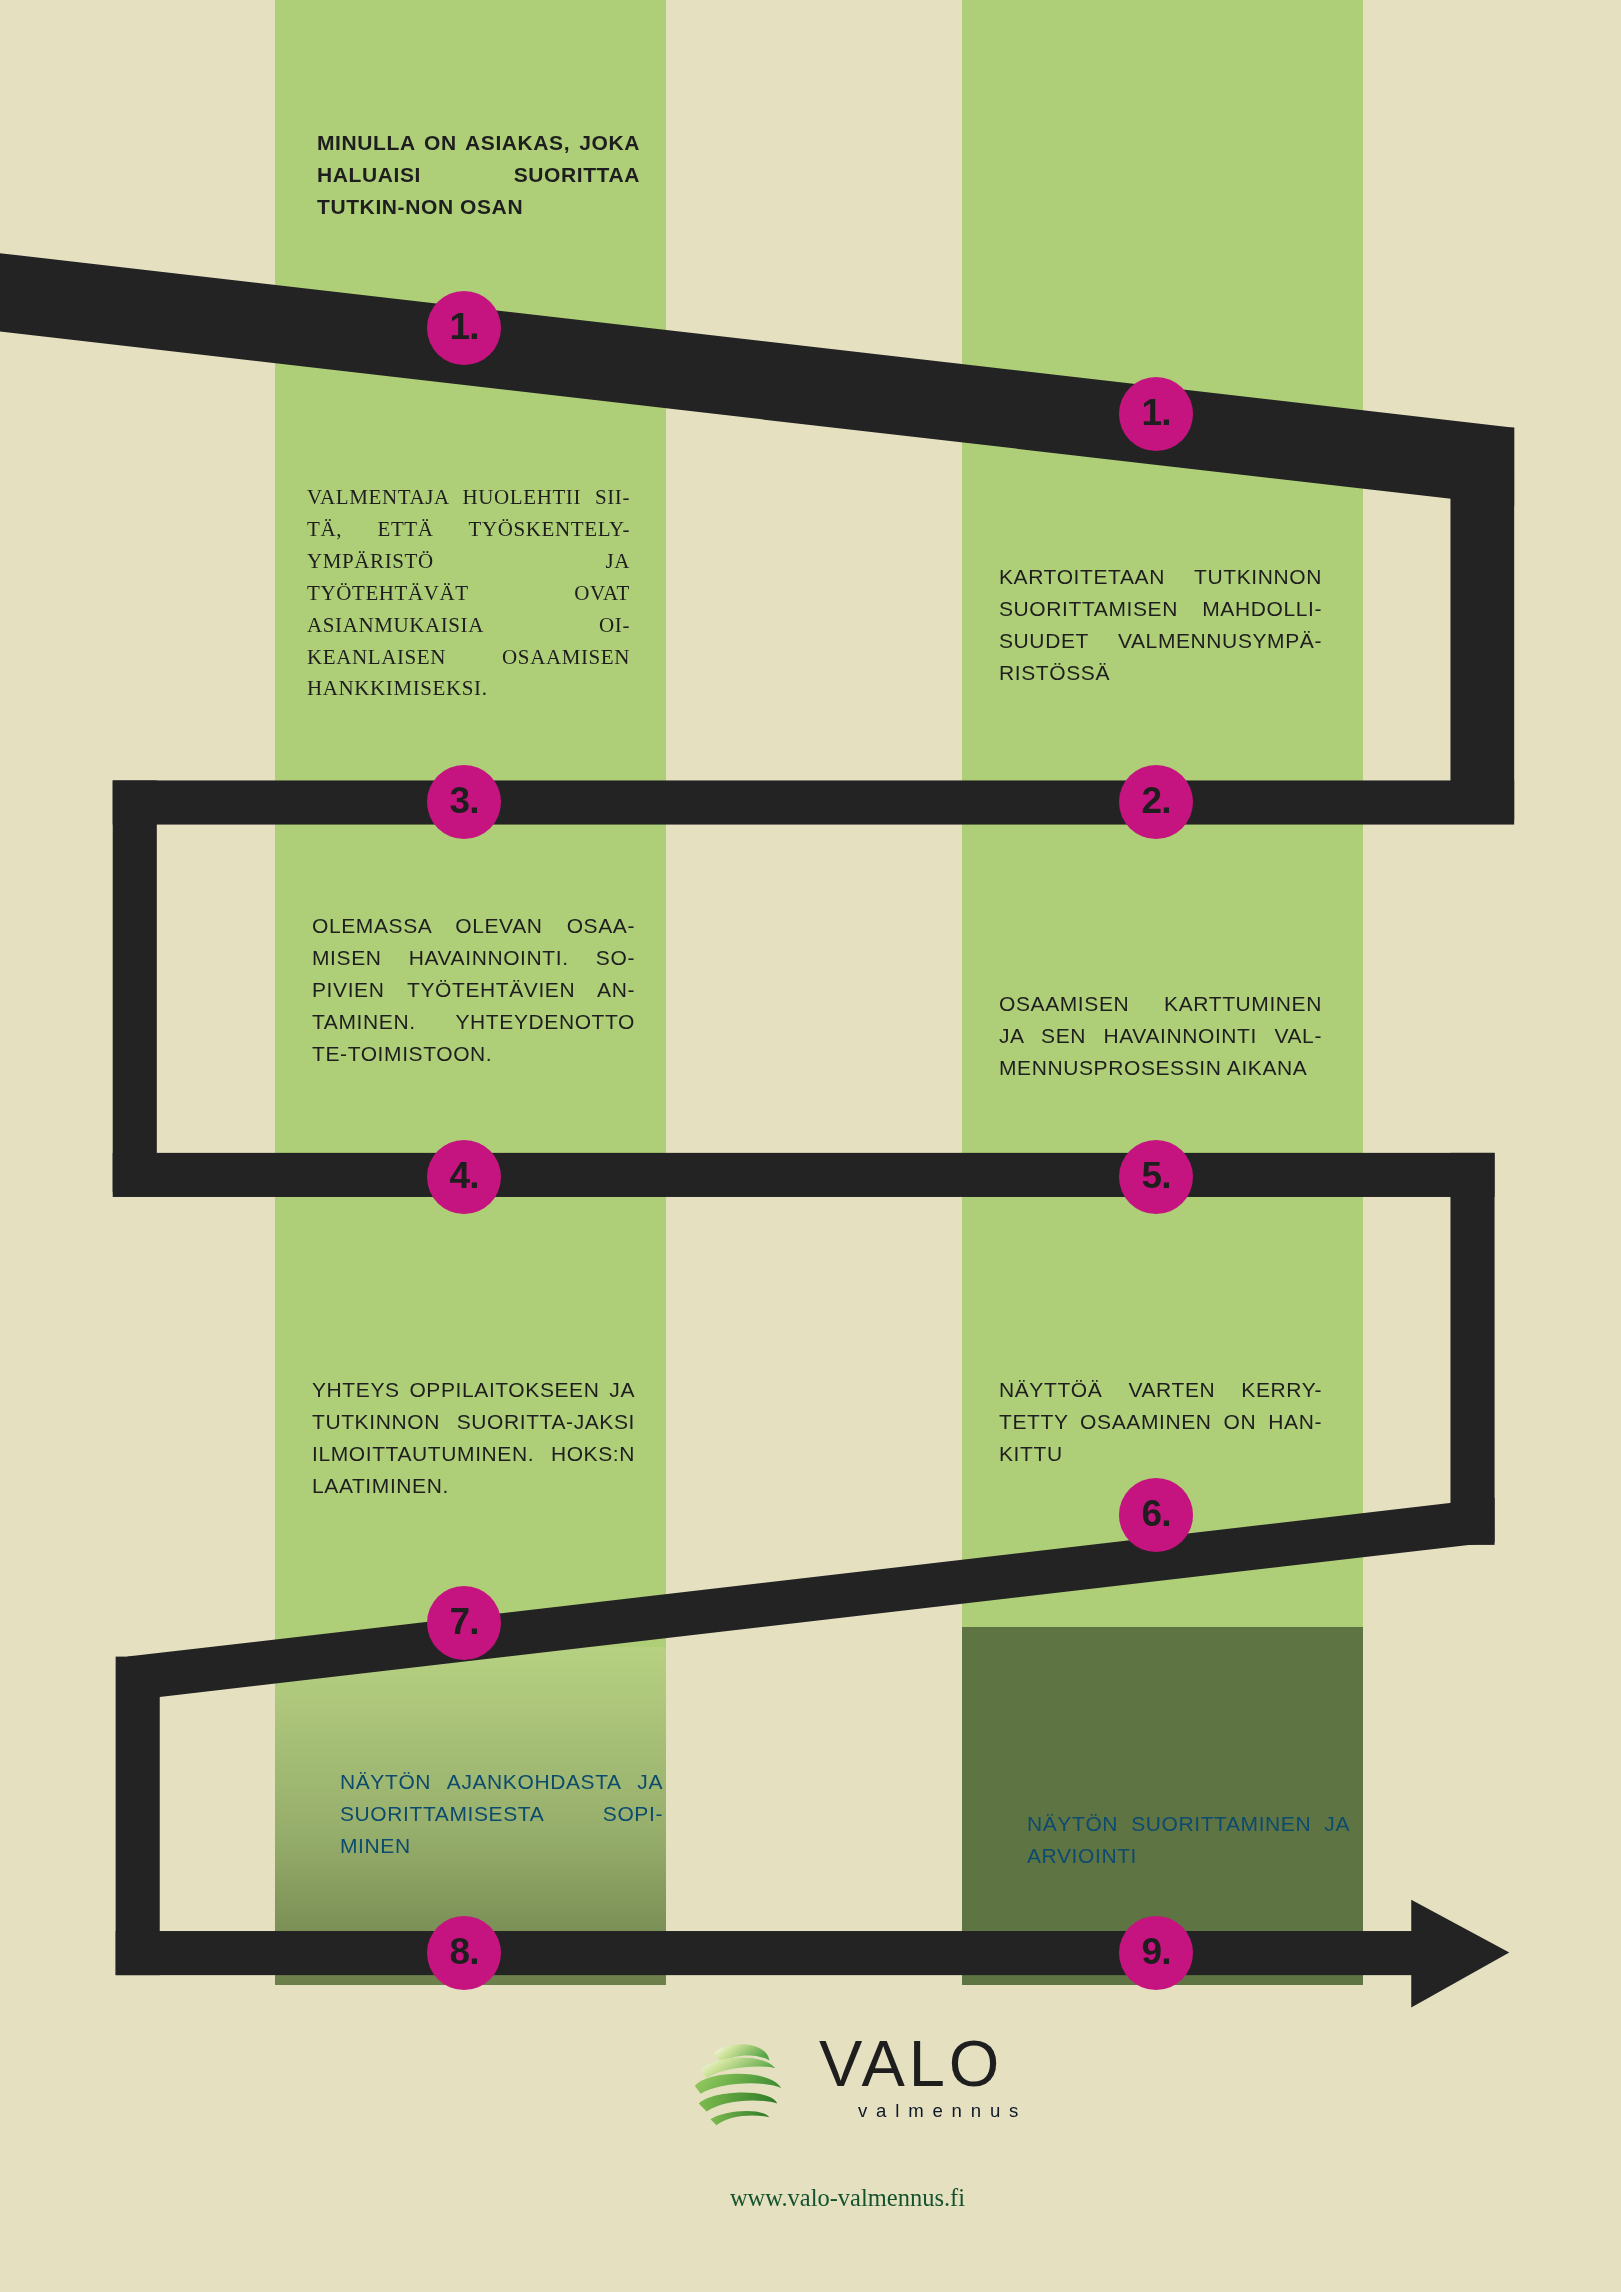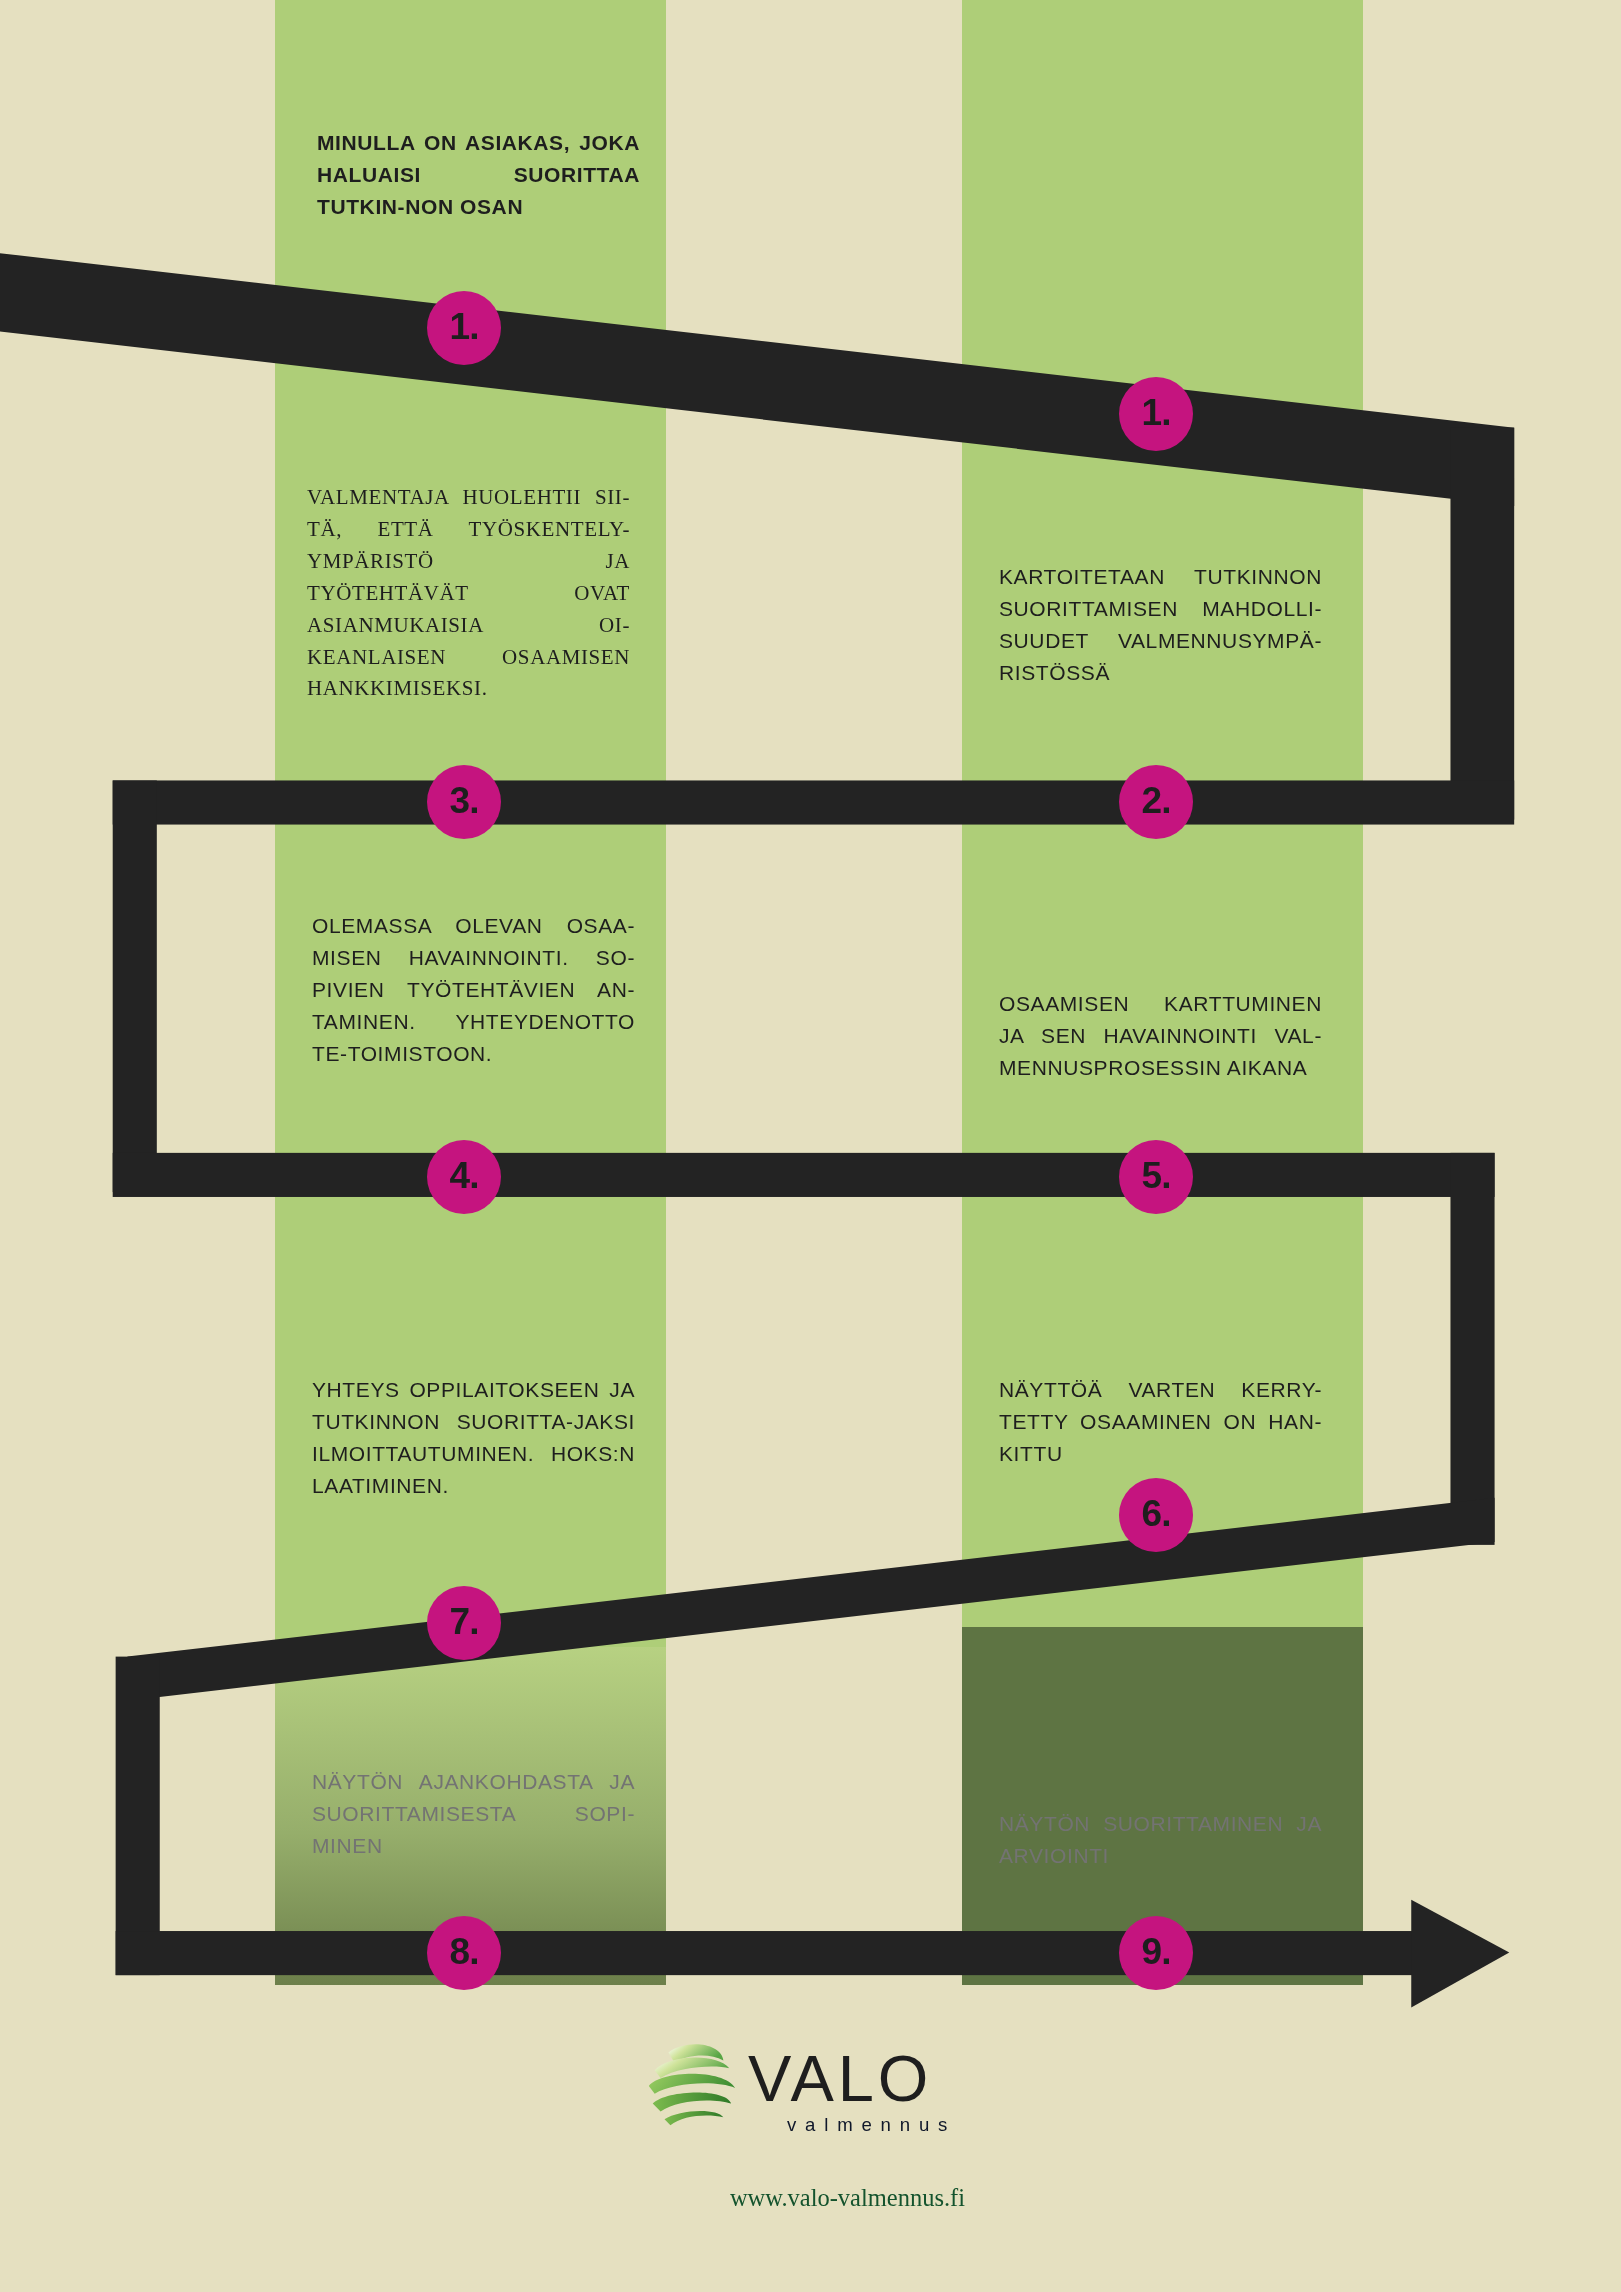--- a/index.html
+++ b/index.html
@@ -39,25 +39,25 @@
   .txt{
     position:absolute;
     font-size:21px;
     letter-spacing:0.6px;
     line-height:1.52;
     color:#1e1e1e;
     width:323px;
     text-align:justify;
     text-align-last:left;
   }
-  .txt.light{color:#737373;}
+  .txt.light{color:#0c4a6e;margin-left:28px;}
 
   
   #footer{position:absolute;left:0;top:2000px;width:1621px;height:293px;}
-  #logo-wrap{position:absolute;left:639px;top:31px;display:flex;align-items:flex-end;gap:5px;}
+  #logo-wrap{position:absolute;left:685px;top:31px;display:flex;align-items:flex-start;gap:30px;}
   #logo-mark{width:104px;height:104px;position:relative;}
   #logo-text{display:flex;flex-direction:column;line-height:1;}
   #logo-name{font-size:65px;letter-spacing:3.9px;color:#1e1e1e;font-family:"Liberation Sans",sans-serif;}
   #logo-sub{font-size:18.6px;letter-spacing:8.8px;color:#0f172a;margin-top:5.9px;margin-left:39px;}
   #site-url{position:absolute;left:686px;top:184px;width:323px;text-align:center;
             font-family:"Liberation Serif", serif;font-size:24.5px;color:#14532d;}
   #legend{position:absolute;left:1215px;top:47px;}
   .legend-row{display:flex;align-items:center;justify-content:flex-end;gap:21.6px;margin-bottom:29px;}
   .legend-label{font-size:22.5px;letter-spacing:1.4px;color:#1e1e1e;}
   .legend-dot{width:45px;height:45px;border-radius:50%;}

